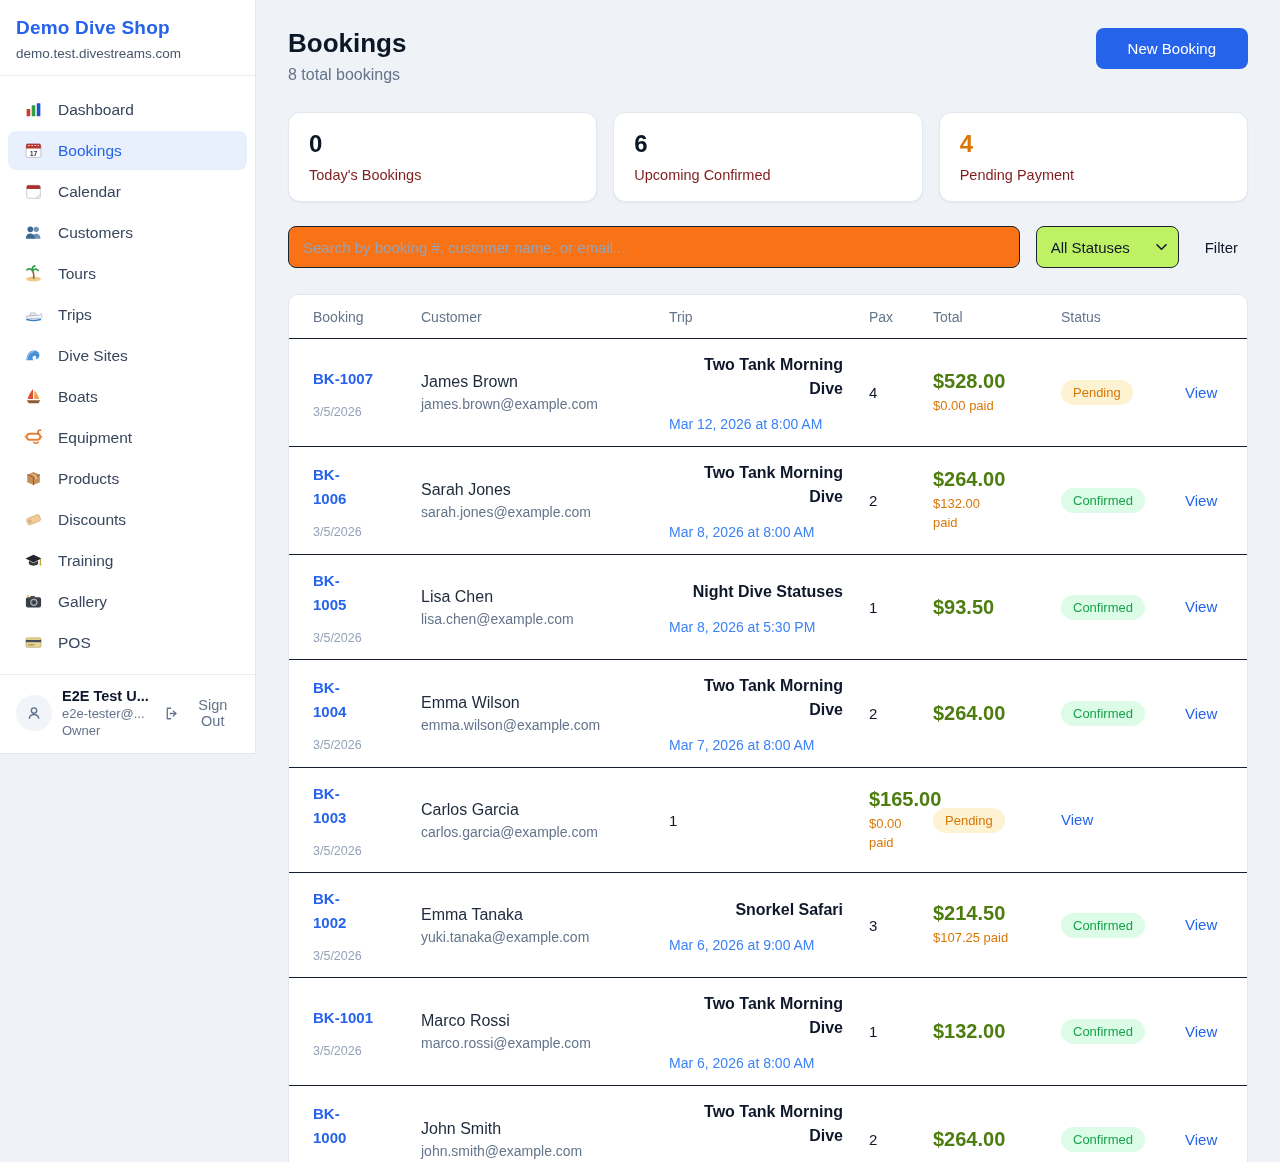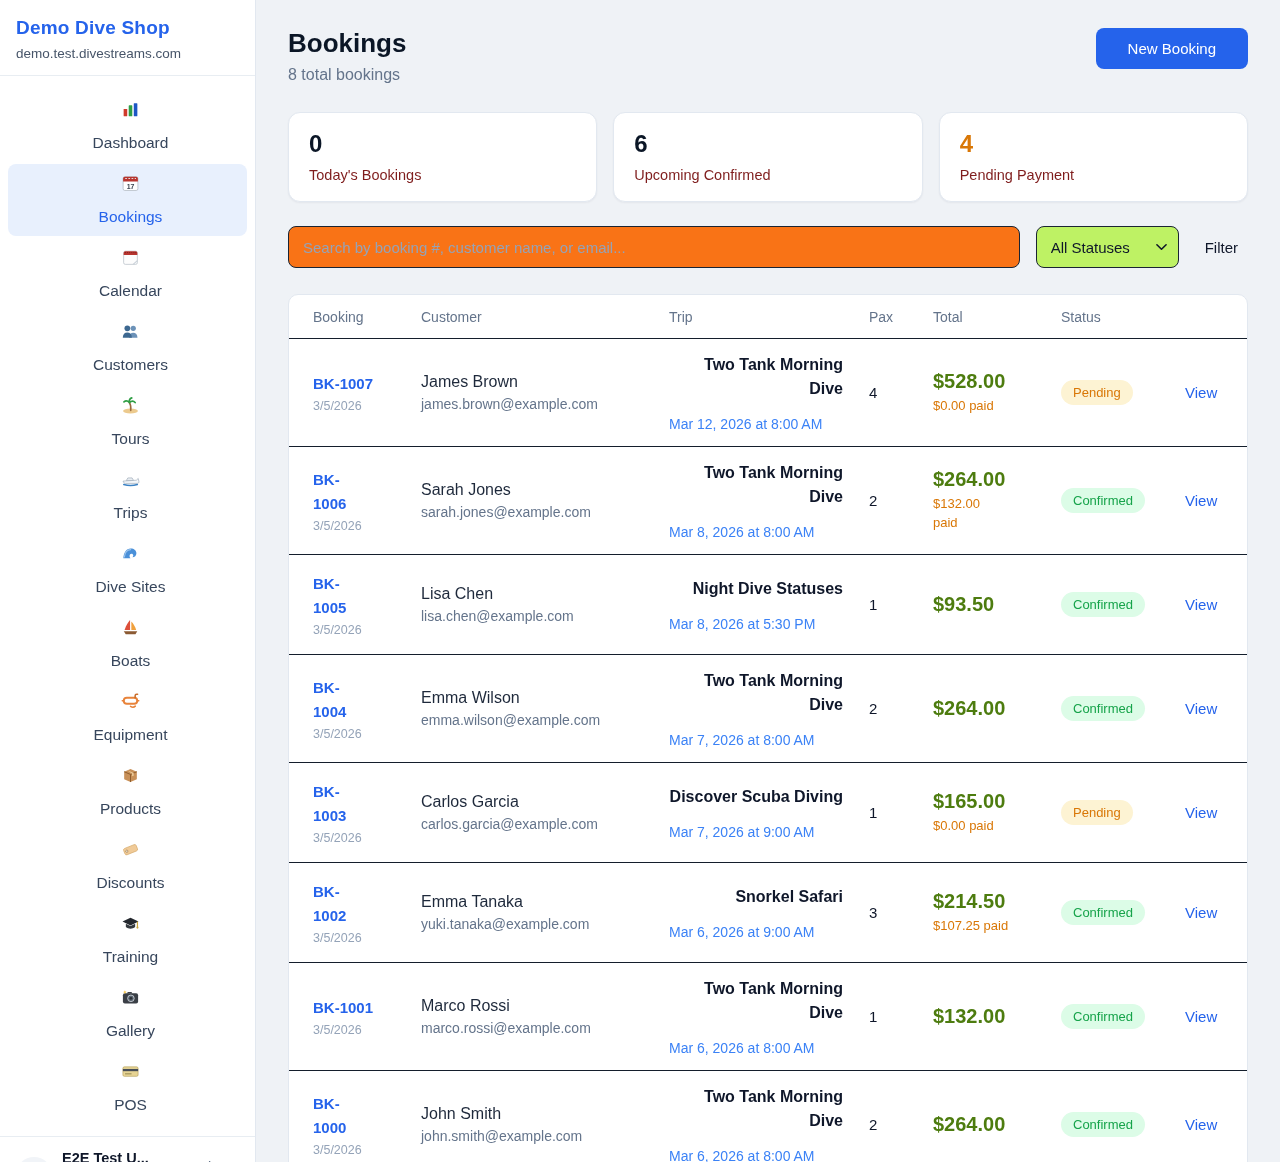--- a/index.html
+++ b/index.html
@@ -6,21 +6,21 @@
   html, body { width: 1280px; height: 1162px; overflow: hidden; }
   body { background: #eff2f6; font-family: "Liberation Sans", sans-serif; color: #0f172a; }
   .app { display: flex; align-items: flex-start; width: 1280px; }
 
   
   .sidebar { width: 256px; background: #fff; border-right: 1px solid #e2e8f0; border-bottom: 1px solid #e2e8f0; flex: none; }
   .brand { padding: 17px 16px 14px; border-bottom: 1px solid #e8edf2; }
   .brand-name { color: #2563eb; font-size: 19px; font-weight: 800; letter-spacing: .2px; }
   .brand-domain { color: #475569; font-size: 13.5px; margin-top: 7px; }
   .nav { padding: 12px 8px 10px; }
-  .nav-item { display: flex; align-items: center; gap: 15px; padding: 10px 10px 10px 16px; margin: 2px 0; border-radius: 8px; color: #37465c; font-size: 15.5px; cursor: pointer; flex-direction: column; }
+  .nav-item { display: flex; align-items: center; gap: 15px; padding: 10px 10px 10px 16px; margin: 2px 0; border-radius: 8px; color: #37465c; font-size: 15.5px; cursor: pointer; }
   .nav-item.active { background: #e8f0fd; color: #2563eb; }
   .nav-icon { width: 19px; height: 19px; display: inline-flex; flex: none; }
   .nav-icon svg { width: 19px; height: 19px; }
   .user-row { border-top: 1px solid #e8edf2; padding: 13px 16px 15px; display: flex; align-items: center; gap: 10px; }
   .avatar { width: 36px; height: 36px; border-radius: 50%; background: #f1f4f8; display: flex; align-items: center; justify-content: center; flex: none; }
   .user-meta { width: 98px; overflow: hidden; }
   .user-name { font-size: 14.5px; font-weight: 700; color: #0f172a; white-space: nowrap; }
   .user-email, .user-role { font-size: 13px; color: #64748b; white-space: nowrap; margin-top: 2px; }
   .signout { margin-left: auto; display: flex; align-items: center; gap: 7px; color: #64748b; font-size: 14.5px; background: none; border: none; cursor: pointer; font-family: inherit; }
 
@@ -45,21 +45,21 @@
   .chev { position: absolute; right: 12px; top: 50%; transform: translateY(-50%); pointer-events: none; display: flex; }
   .filter-btn { background: none; border: none; font-size: 15px; font-weight: 500; color: #0f172a; padding: 0 10px; font-family: inherit; cursor: pointer; }
 
   .table-card { margin-top: 26px; background: #fff; border: 1px solid #e2e8f0; border-radius: 10px; overflow: hidden; }
   .tgrid { display: grid; grid-template-columns: 96px 236px 188px 52px 116px 112px 1fr; column-gap: 12px; align-items: center; padding-left: 24px; padding-right: 24px; }
   .thead { height: 44px; border-bottom: 1.5px solid #141e2c; }
   .th { font-size: 14px; color: #64748b; font-weight: 500; }
   .trow { min-height: 100px; padding-top: 14px; padding-bottom: 14px; }
   .trow + .trow { border-top: 1.5px solid #141e2c; }
   .bid { color: #2563eb; font-weight: 700; font-size: 15px; line-height: 1.6; text-decoration: none; white-space: pre-line; display: block; cursor: pointer; }
-  .bdate { color: #94a3b8; font-size: 12.5px; margin-top: 3px; }
+  .bdate { color: #94a3b8; font-size: 12.5px; margin-top: 14px; }
   .cname { font-size: 16px; color: #1e293b; }
   .cemail { font-size: 14px; color: #64748b; margin-top: 5px; }
   .tname { font-size: 16px; font-weight: 600; color: #0f172a; line-height: 1.5; max-width: 174px; text-align: right; }
   .ttime { font-size: 14px; color: #3b82f6; margin-top: 15px; }
   .pax { font-size: 15px; color: #0f172a; }
   .total { font-size: 20px; font-weight: 700; color: #4d7c0f; }
   .paid { font-size: 13px; color: #d97706; margin-top: 4px; line-height: 1.45; white-space: pre-line; }
   .badge { display: inline-block; padding: 5px 12px; border-radius: 999px; font-size: 13px; }
   .badge.pending { background: #fdf3d3; color: #d97706; }
   .badge.confirmed { background: #dcfce7; color: #16a34a; }
@@ -408,24 +408,20 @@
   <div class="trow tgrid">
     <div>
       <a class="bid">BK-
 1003</a>
       <div class="bdate">3/5/2026</div>
     </div>
     <div>
       <div class="cname">Carlos Garcia</div>
       <div class="cemail">carlos.garcia@example.com</div>
     </div>
-    <div>
-      <div class="tname">Discover Scuba Diving</div>
-      <div class="ttime">Mar 7, 2026 at 9:00 AM</div>
-    </div>
     <div class="pax">1</div>
     <div>
       <div class="total">$165.00</div>
       <div class="paid">$0.00 paid</div>
     </div>
     <div>
       <span class="badge pending">Pending</span>
     </div>
     <div>
       <a class="view">View</a>

